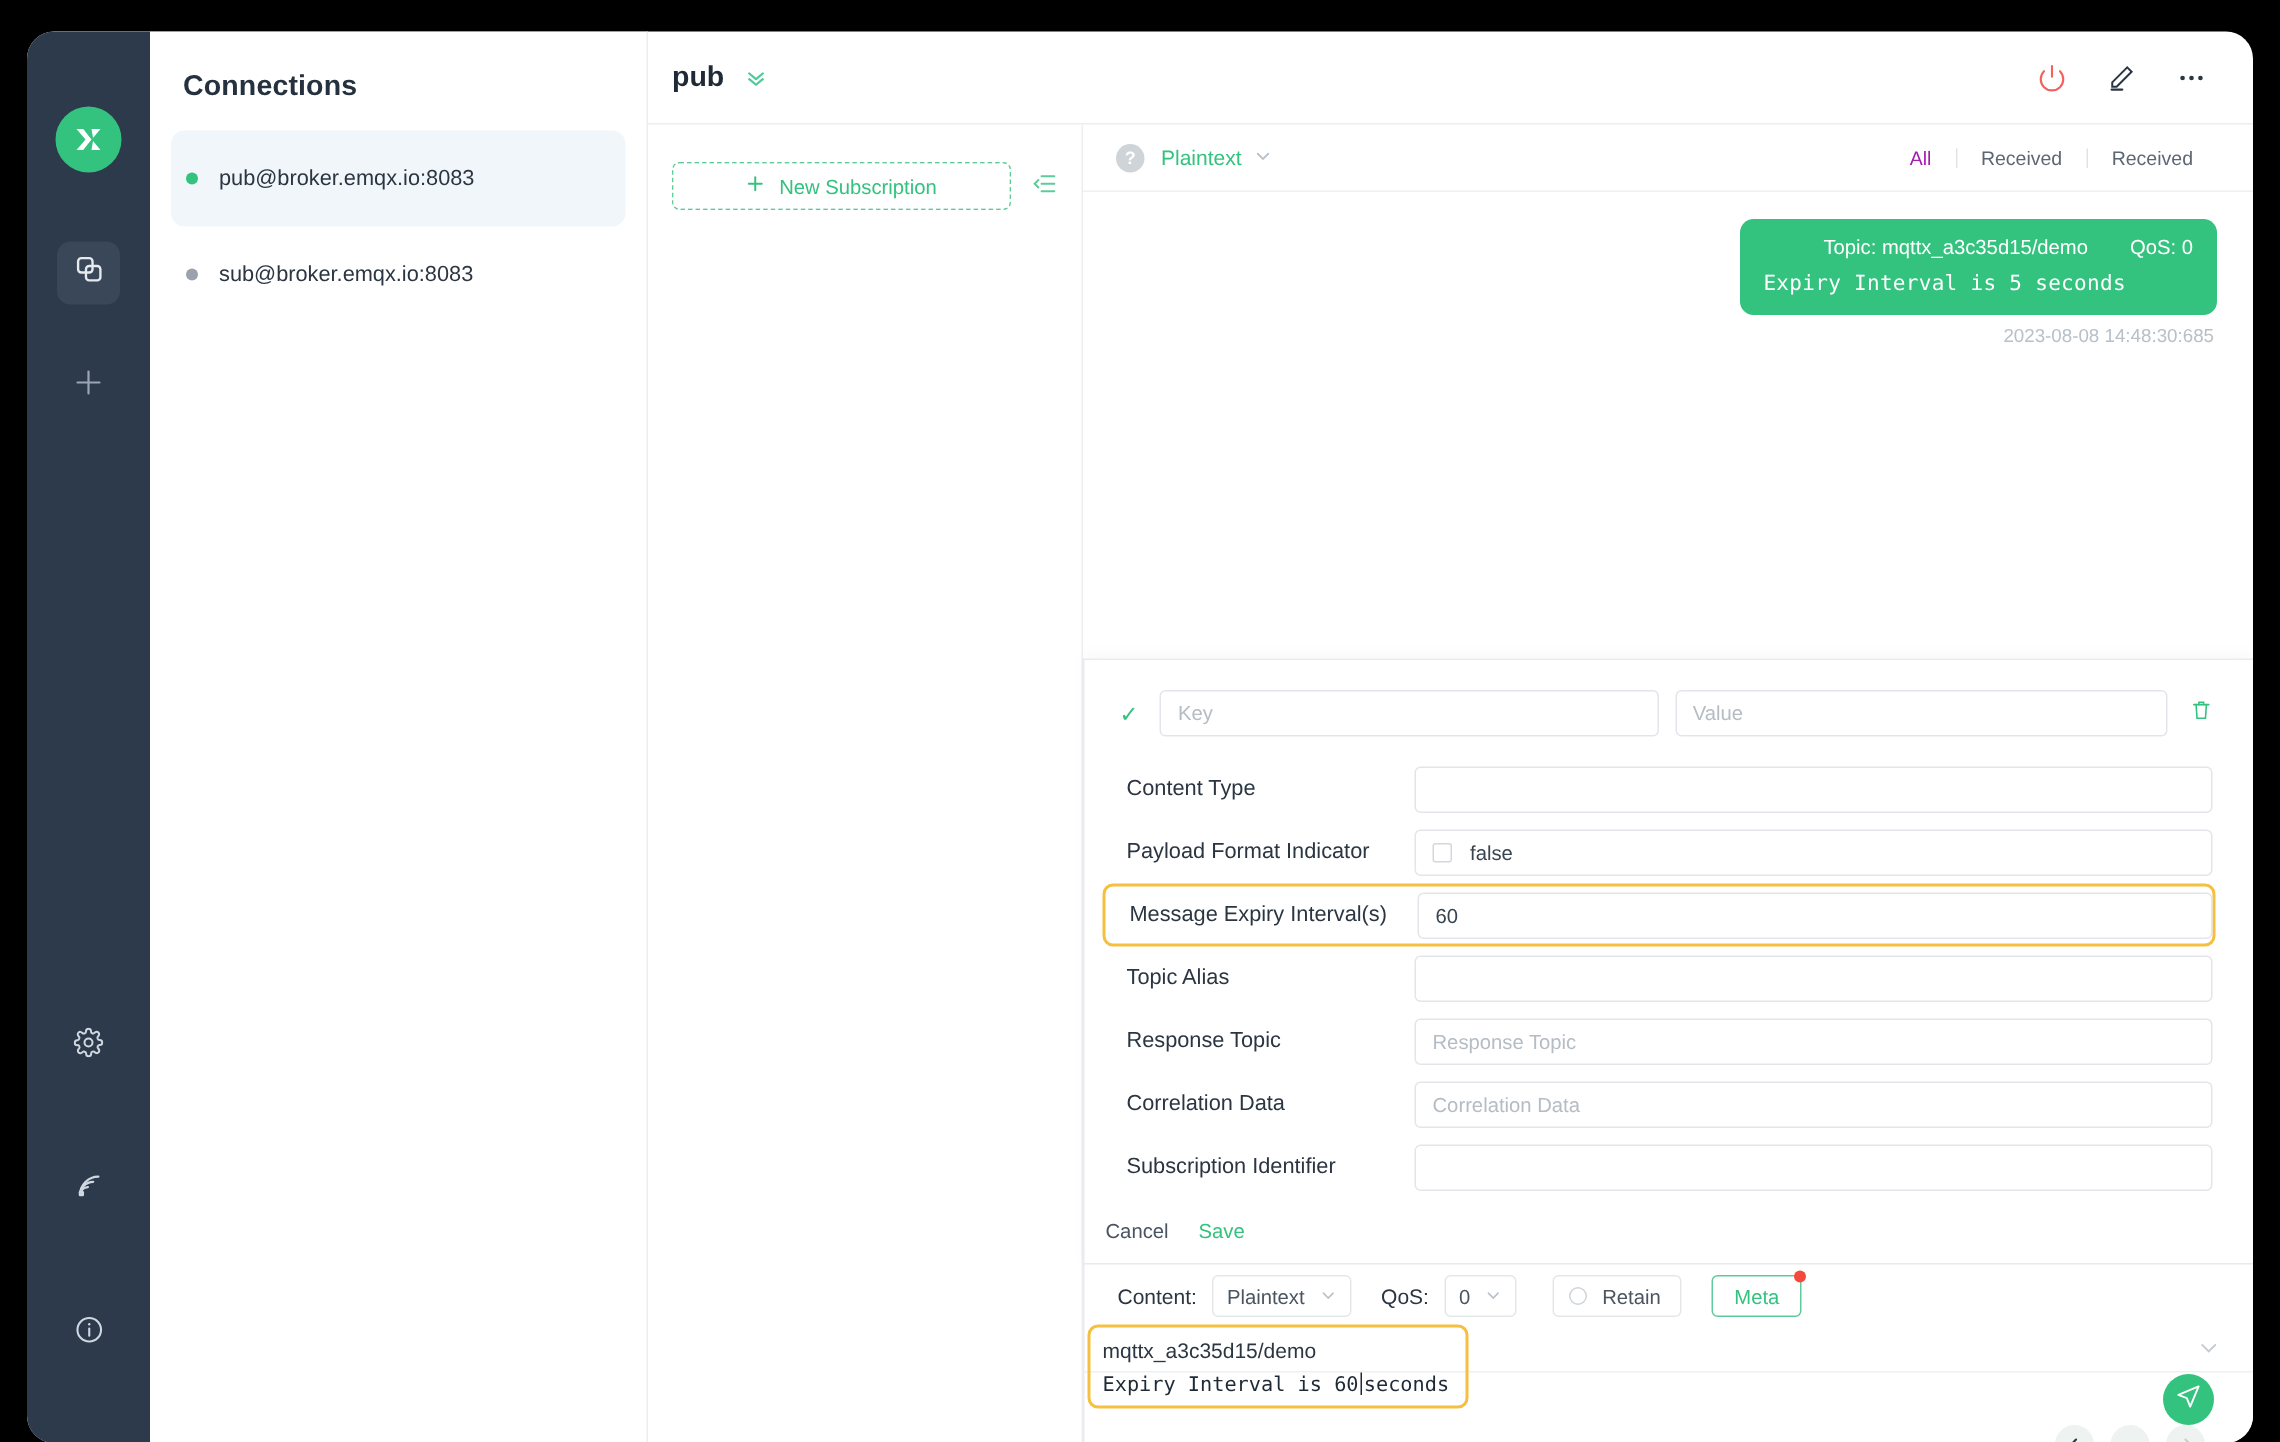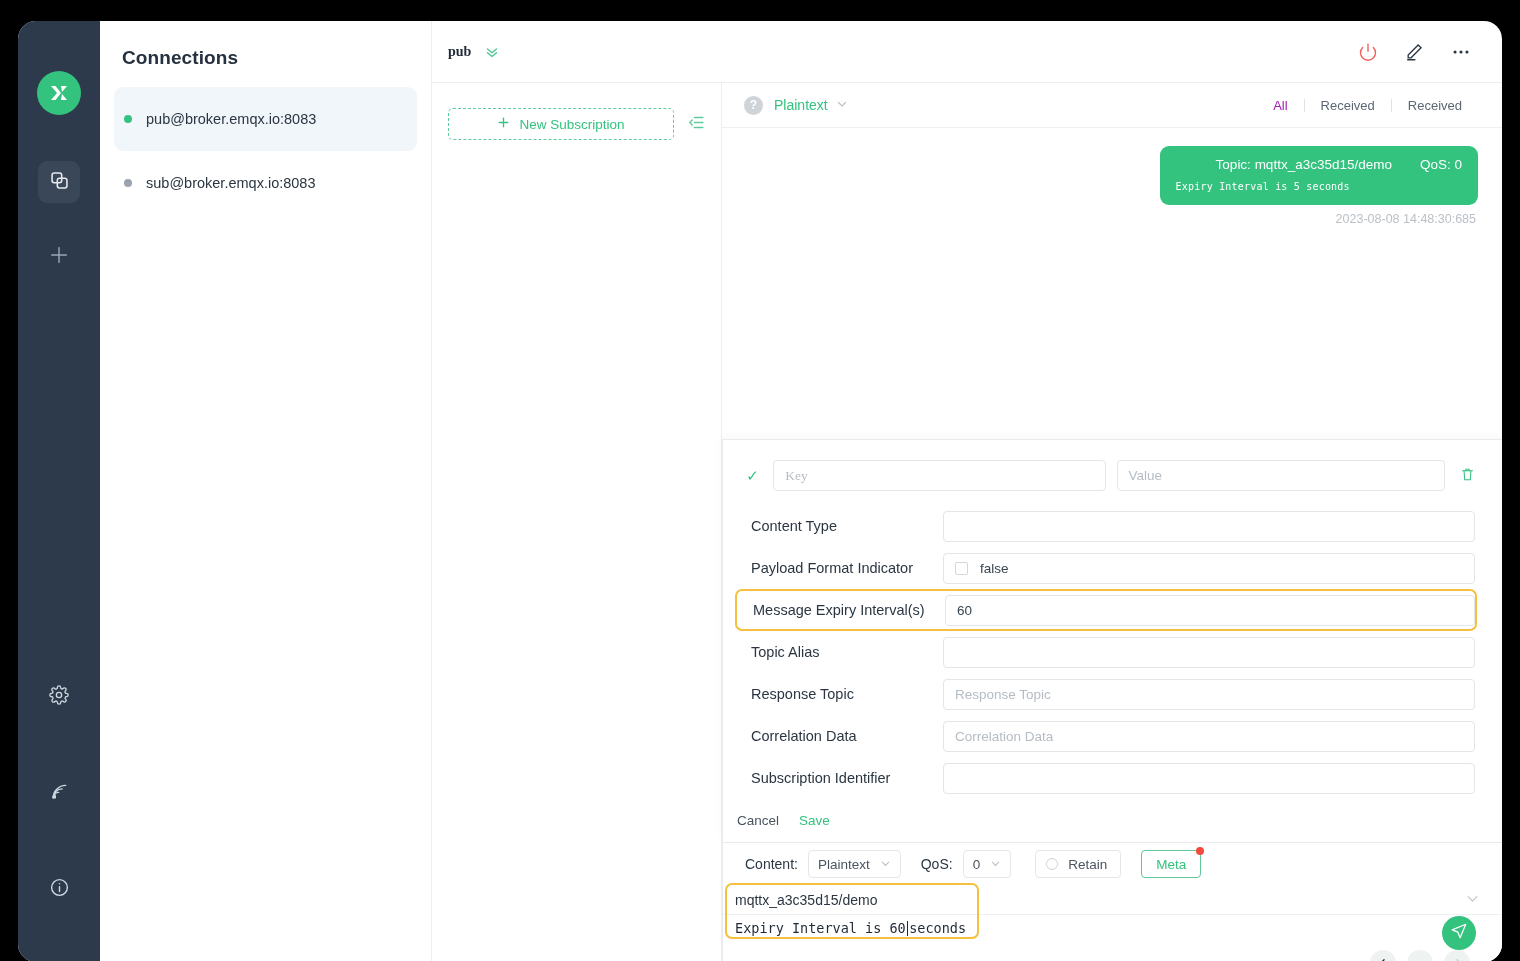--- a/index.html
+++ b/index.html
@@ -71,21 +71,21 @@
 
   
   .main { flex: 1; display: flex; flex-direction: column; min-width: 0; }
 
   .topbar {
     height: 62px; flex-shrink: 0;
     border-bottom: 1px solid #eceef1;
     display: flex; align-items: center;
     padding: 0 30px 0 16px;
   }
-  .tab-title { font-size: 14px; font-weight: bold; color: #1f2a36; margin-right: 12px; font-family: Liberation Serif, serif; }
+  .tab-title { font-size: 19px; font-weight: bold; color: #1f2a36; margin-right: 12px; }
   .topbar-actions { margin-left: auto; display: flex; align-items: center; gap: 26px; }
   .icon-btn { cursor: pointer; display: flex; align-items: center; justify-content: center; }
 
   .body-row { flex: 1; display: flex; min-height: 0; }
 
   
   .subs-panel {
     width: 290px; flex-shrink: 0;
     border-right: 1px solid #eceef1;
     padding: 25px 16px 0 16px;
@@ -124,21 +124,21 @@
   .filters .f.active { color: #a21caf; text-align: center; }
   .filters .sep { width: 1px; height: 13px; background: #dfe3e7; }
 
   .msg-list { flex: 1; overflow: hidden; padding: 18px 24px 0 24px; display: flex; flex-direction: column; align-items: flex-end; }
   .bubble {
     background: #34c27f; color: #fff;
     border-radius: 9px; padding: 11px 16px 13px 16px;
     max-width: 540px;
   }
   .bubble-head { font-size: 13.5px; display: flex; gap: 28px; margin-bottom: 9px; margin-left: 40px; }
-  .bubble-body { font-family: "DejaVu Sans Mono", monospace; font-size: 10px; letter-spacing: .2px; }
+  .bubble-body { font-family: "DejaVu Sans Mono", monospace; font-size: 14px; letter-spacing: .2px; }
   .bubble-time { font-size: 12.5px; color: #b9c0c7; margin-top: 7px; margin-right: 2px; }
 
   
   .meta-panel {
     position: absolute; left: 0; right: 0; bottom: 120px;
     background: #fff;
     border-top: 1px solid #e8eaed;
     border-left: 1px solid #e8eaed;
     padding: 20px 27px 14px 14px;
     box-shadow: 0 -3px 10px rgba(0,0,0,.03);
@@ -148,21 +148,21 @@
   .plus-btn { margin-left: auto; color: #34c27f; font-size: 24px; line-height: 1; cursor: pointer; }
 
   .kv-row { display: flex; align-items: center; gap: 11px; padding: 0 0 0 6px; margin-bottom: 14px; }
   .check-mark { color: #34c27f; font-size: 15px; width: 20px; text-align: center; cursor: pointer; }
   .inp {
     height: 31px; border: 1px solid #e2e5e9; border-radius: 4px;
     font-size: 13.5px; color: #384450; padding: 0 11px;
     display: flex; align-items: center; background: #fff;
   }
   .inp.ph { color: #b5bcc4; }
-  .kv-key { width: 344px; font-family: Liberation Serif, serif; }
+  .kv-key { width: 344px; }
   .kv-val { width: 340px; }
   .trash { color: #34c27f; font-size: 15px; cursor: pointer; margin-left: 4px; }
 
   .form-row { display: flex; align-items: center; height: 42px; padding-left: 14px; }
   .form-row.highlight {
     border: 2px solid #f5bf3f; border-radius: 7px;
     margin-left: -2px; margin-right: -2px;
     padding-left: 16px;
   }
   .form-label { width: 192px; font-size: 14.5px; color: #2b3642; flex-shrink: 0; }
@@ -206,21 +206,21 @@
     border: 2px solid #f5bf3f; border-radius: 7px;
     pointer-events: none;
   }
   .topic-line {
     height: 30px; display: flex; align-items: center;
     padding: 0 22px 0 12px; font-size: 14px; color: #2b3642;
     border-bottom: 1px solid #eef0f2;
     justify-content: space-between;
   }
   .payload-line {
-    height: 26px; display: flex; align-items: center; padding-left: 12px;
+    height: 26px; display: flex; padding-left: 12px;
     font-family: "DejaVu Sans Mono", monospace; font-size: 13.5px; color: #1f2a36;
   }
   .caret { display: inline-block; width: 1.5px; height: 15px; background: #1f2a36; margin: 0 1px; vertical-align: -3px; }
 
   .nav-row { display: flex; align-items: center; justify-content: flex-end; gap: 11px; padding: 9px 32px 0 0; }
   .nav-btn {
     width: 26px; height: 26px; border-radius: 50%; background: #eef2f1;
     display: flex; align-items: center; justify-content: center; cursor: pointer;
   }
   .send-btn {

